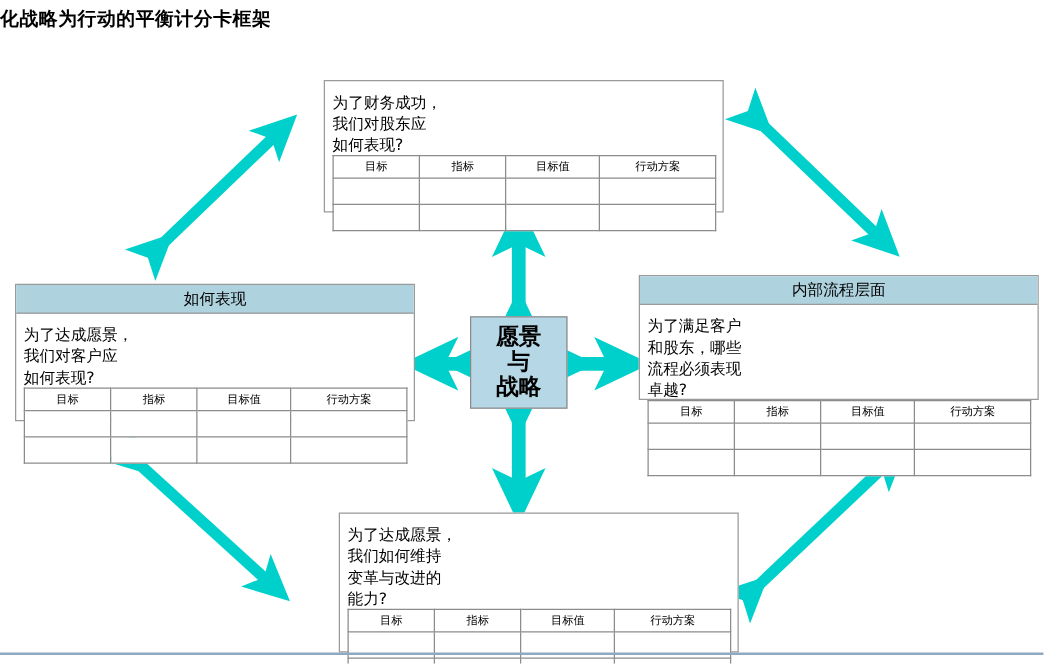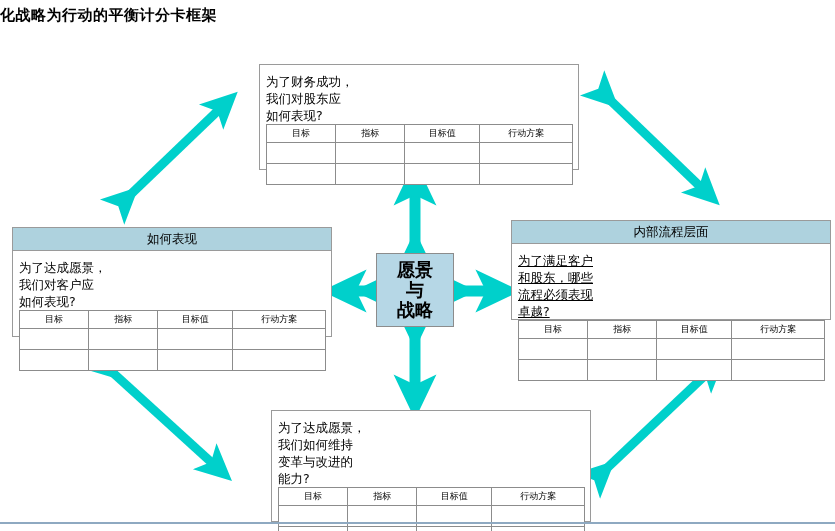--- a/index.html
+++ b/index.html
@@ -87,21 +87,21 @@
   }
   .persp-table th { height: 17px; }
   .persp-table td { height: 20px; }
 
   
   #box-financial      { left: 259px; top: 64px;  width: 320px; height: 106px; }
   #box-financial .persp-question { width: 112px; }
   #box-customer       { left: 12px;  top: 227px; width: 320px; height: 110px; }
   #box-customer .persp-question { width: 116px; }
   #box-internal       { left: 511px; top: 220px; width: 320px; height: 100px; }
-  #box-internal .persp-question { width: 110px; text-decoration: underline; }
+  #box-internal .persp-question { width: 110px; }
   #box-learning       { left: 271px; top: 410px; width: 320px; height: 112px; }
   #box-learning .persp-question { width: 112px; }
 
   .col-target   { width: 46px; }
   .col-index    { width: 46px; }
   .col-value    { width: 50px; }
   .col-action   { width: 62px; }
 
   
   #box-vision {

